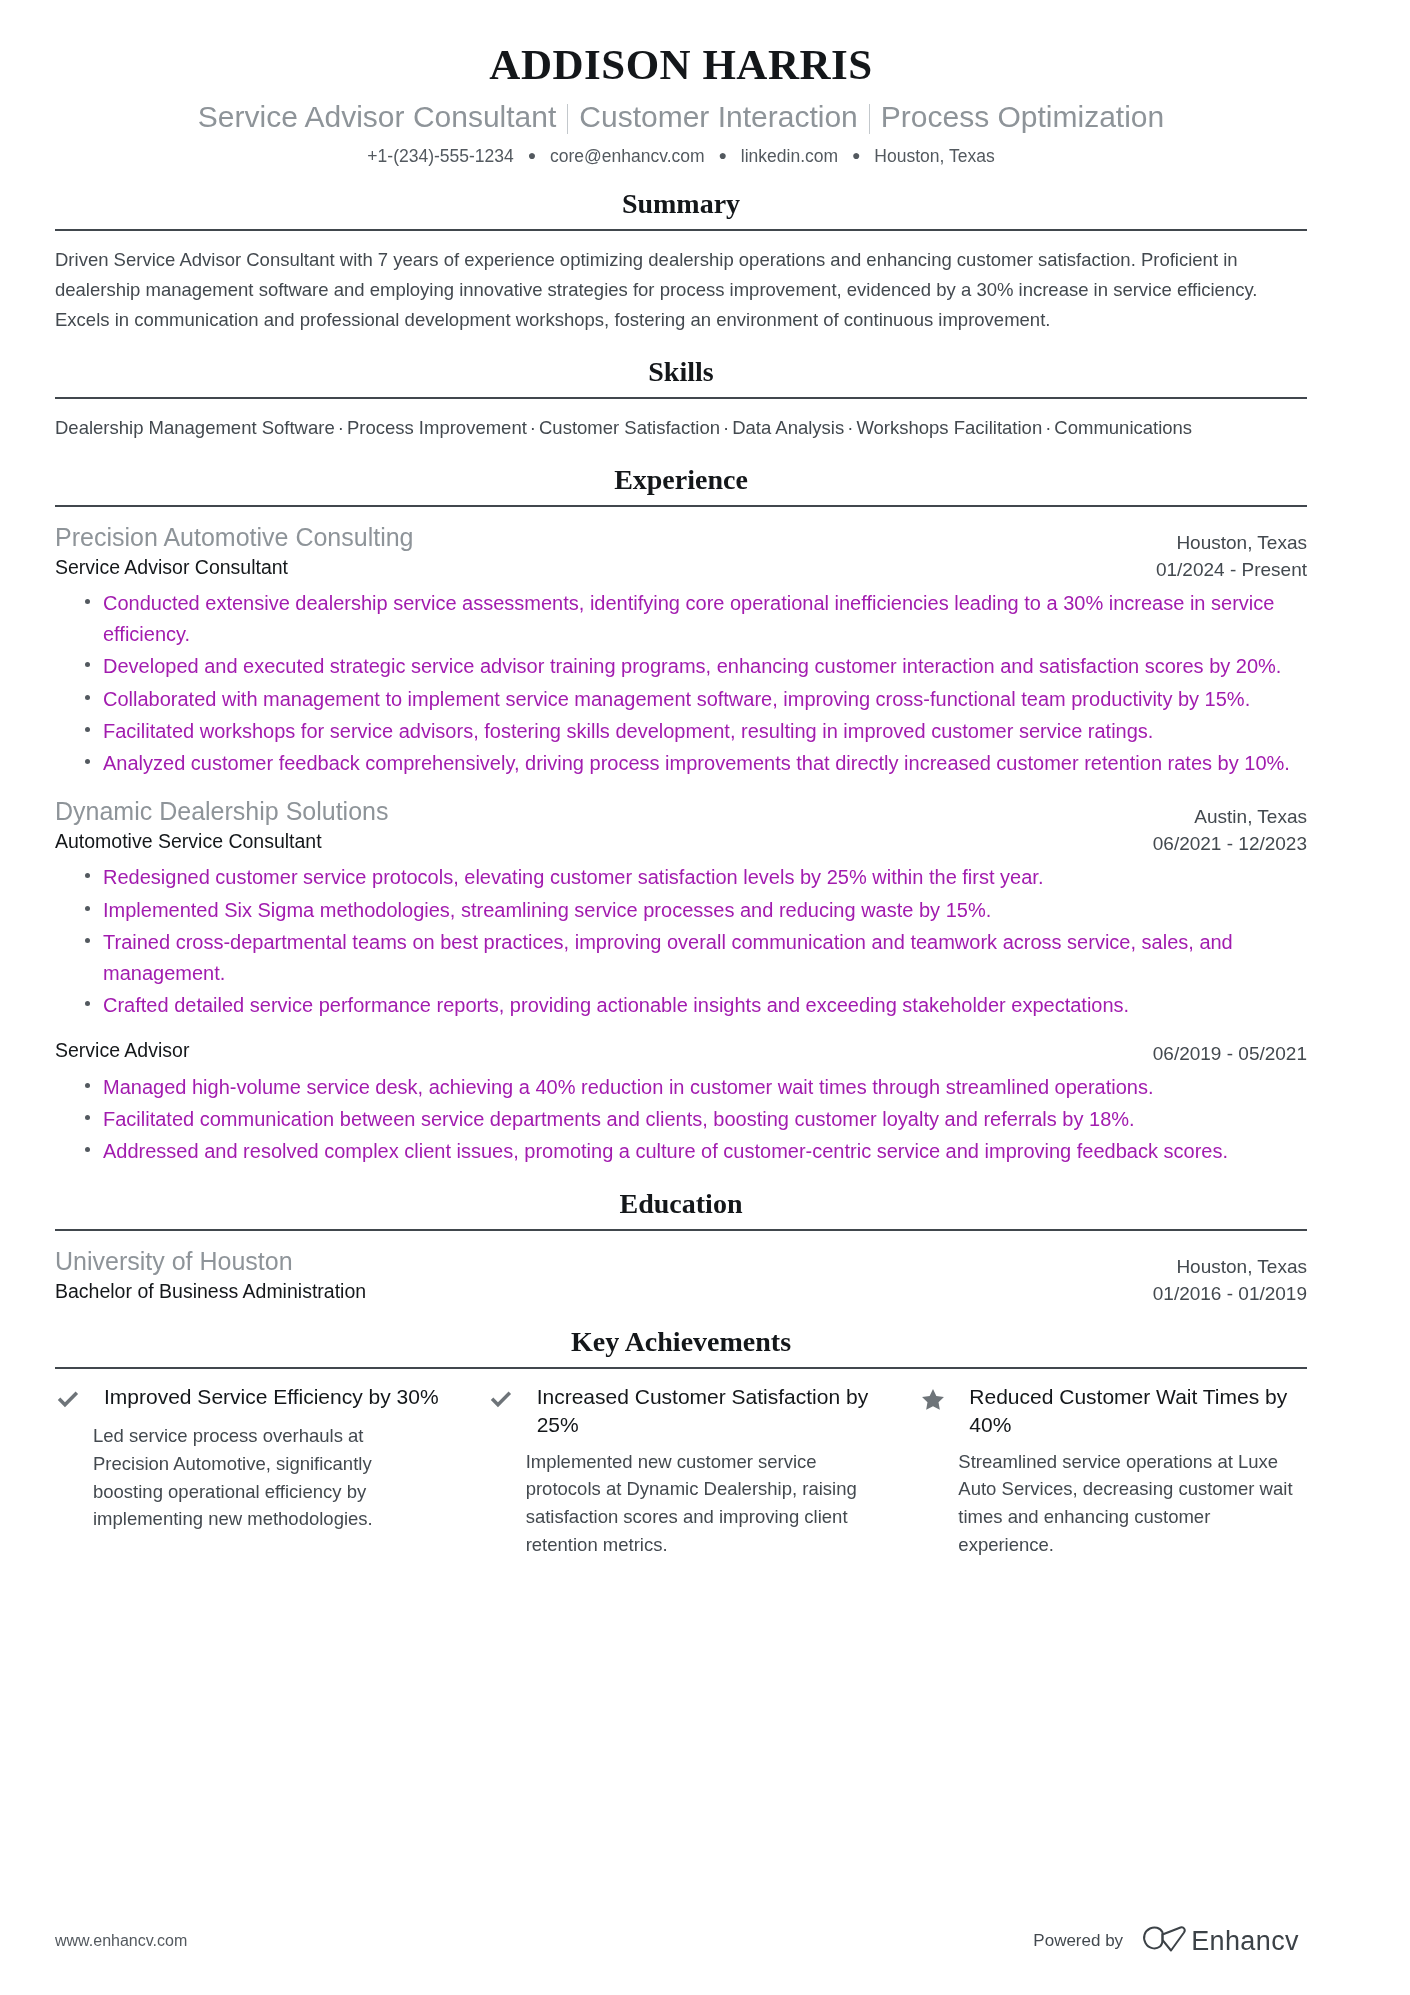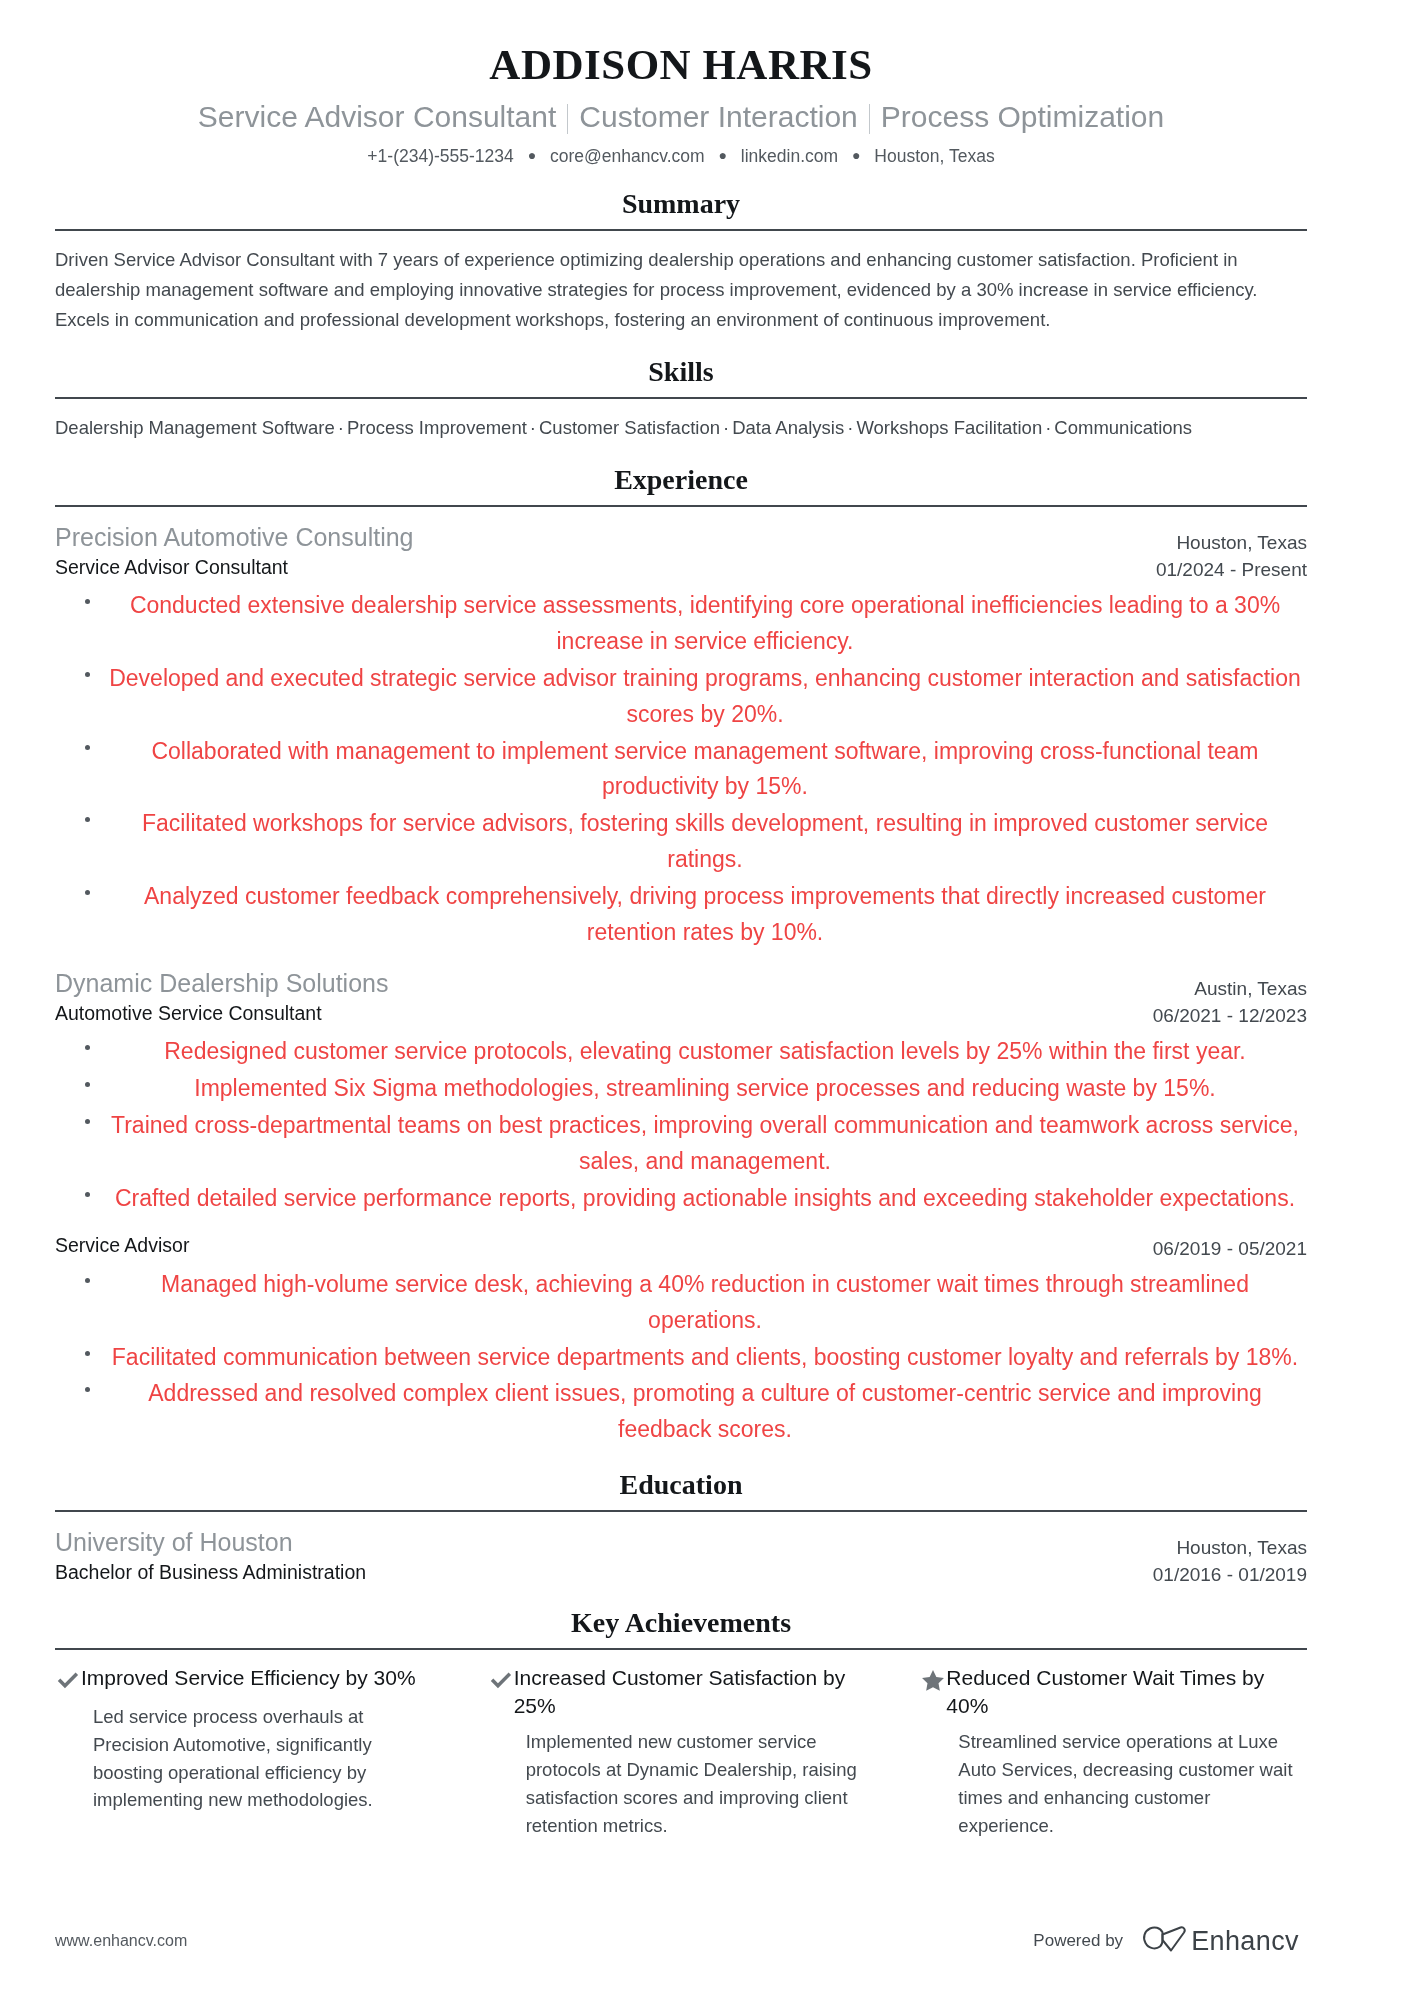--- a/index.html
+++ b/index.html
@@ -131,27 +131,26 @@
     color: #43494f;
     white-space: nowrap;
     text-align: right;
   }
   ul.bullets {
     margin: 7px 0 0 0;
     padding-left: 30px;
     list-style: none;
   }
   ul.bullets li {
-    font-size: 23px;
+    font-size: 20px;
     line-height: 1.56;
-    color: #ef4444;
+    color: #a21caf;
     position: relative;
     padding-left: 18px;
     margin-bottom: 1px;
-    text-align: center;
   }
   ul.bullets li:before {
     content: "";
     position: absolute;
     left: 0;
     top: 11px;
     width: 5px;
     height: 5px;
     border-radius: 50%;
     background: #53595f;
@@ -159,21 +158,21 @@
 
   
   .ach-grid {
     display: flex;
     gap: 46px;
   }
   .ach-col { flex: 1 1 0; min-width: 0; }
   .ach-head {
     display: flex;
     align-items: flex-start;
-    gap: 0;
+    gap: 23px;
   }
   .ach-icon {
     flex: 0 0 auto;
     width: 26px;
     height: 26px;
     margin-top: 4px;
     color: #6e7479;
     display: block;
   }
   .ach-icon svg { display: block; width: 26px; height: 26px; fill: #6e7479; }

